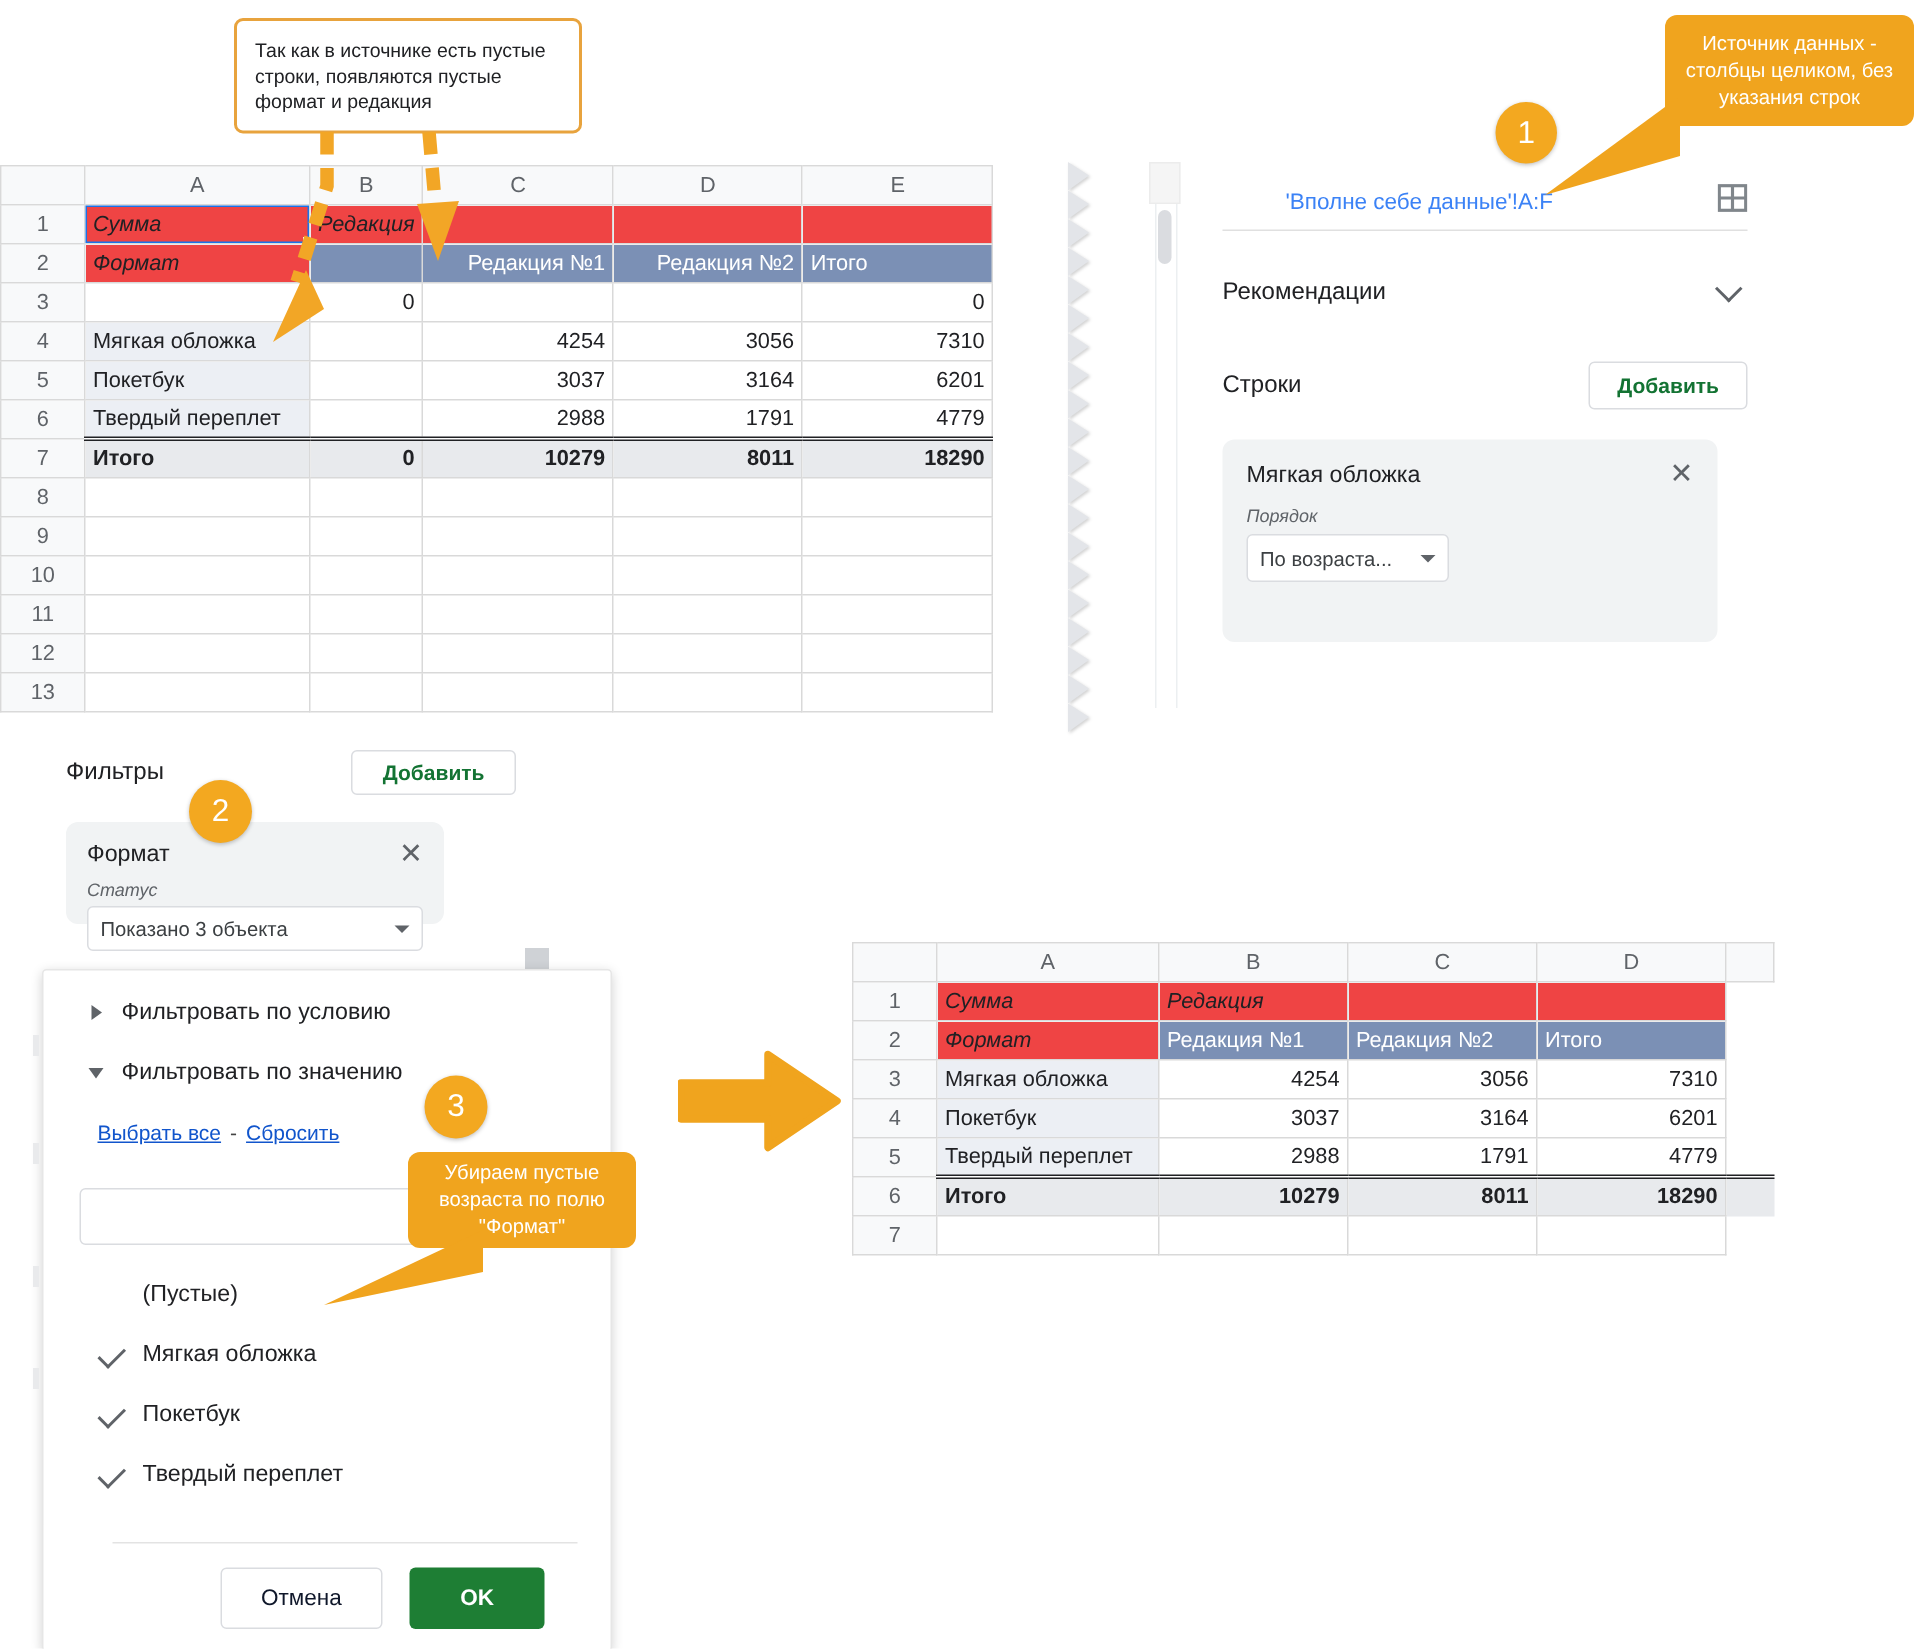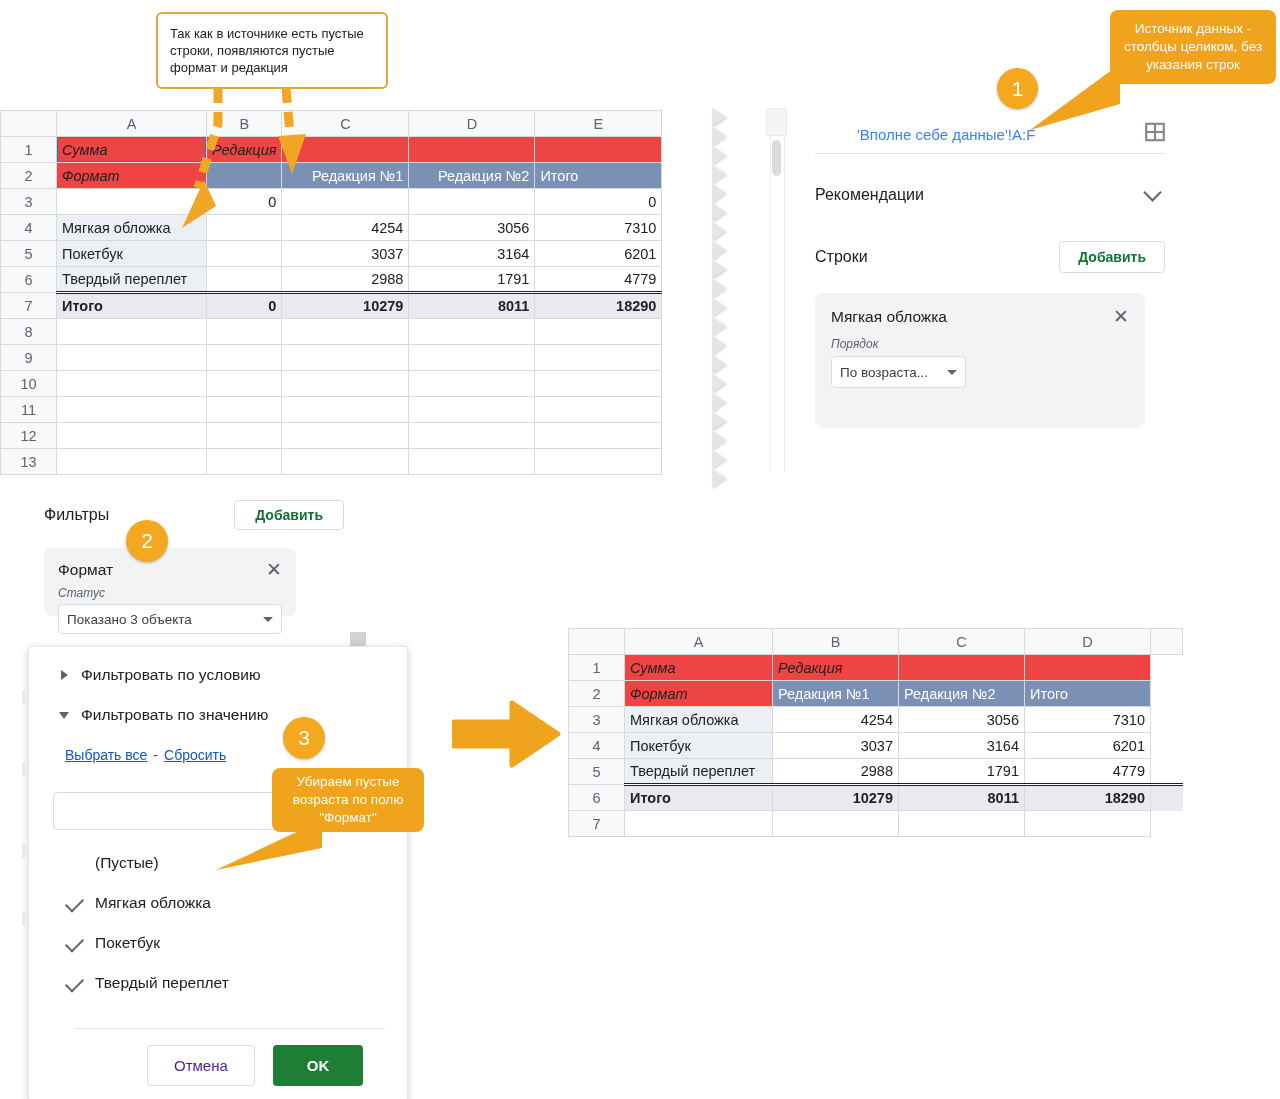--- a/index.html
+++ b/index.html
@@ -135,21 +135,21 @@
     border-top:7px solid #5f6368;
   }
   .lnk{color:#1155cc;text-decoration:underline;font-size:14px;cursor:pointer;}
   .searchbox{border:1px solid #dadce0;border-radius:4px;height:38px;background:#fff;}
   .vitem{font-size:15.5px;color:#202124;display:flex;align-items:center;}
   .tick{
     width:15px;height:8px;border-left:2px solid #5f6368;border-bottom:2px solid #5f6368;
     transform:rotate(-45deg);
   }
   .btn-cancel{
-    border:1px solid #dadce0;border-radius:4px;background:#fff;color:#4c1d95;
+    border:1px solid #dadce0;border-radius:4px;background:#fff;color:#0f172a;
     font-size:15px;padding:0 26px;cursor:pointer;
   }
   .btn-ok{
     border:none;border-radius:4px;background:#1e7e34;color:#fff;
     font-size:15px;font-weight:bold;padding:12px 34px;cursor:pointer;
   }
 </style>
 </head>
 <body>
 

